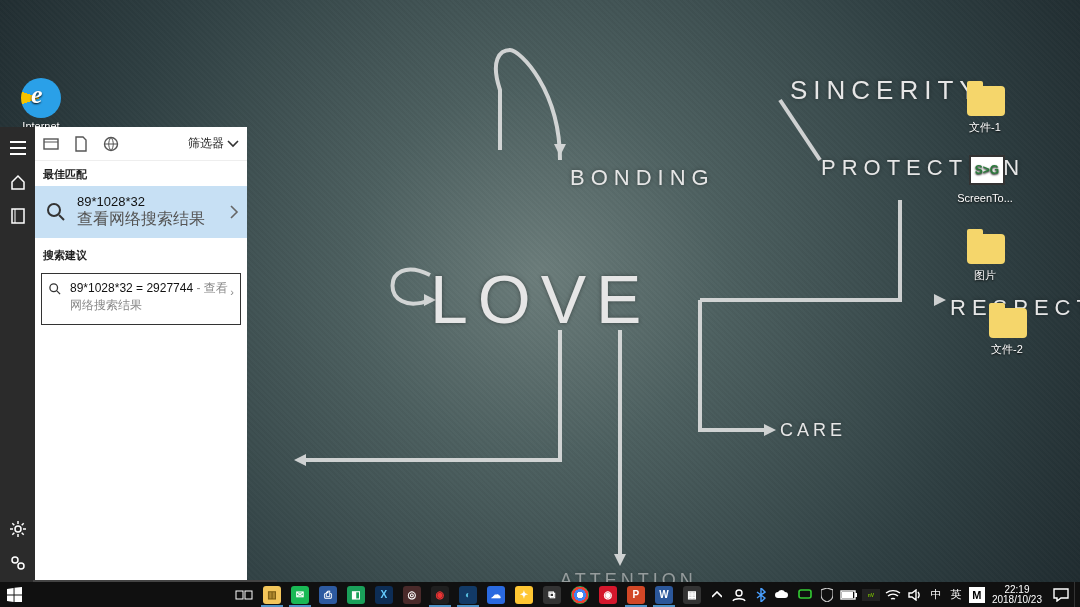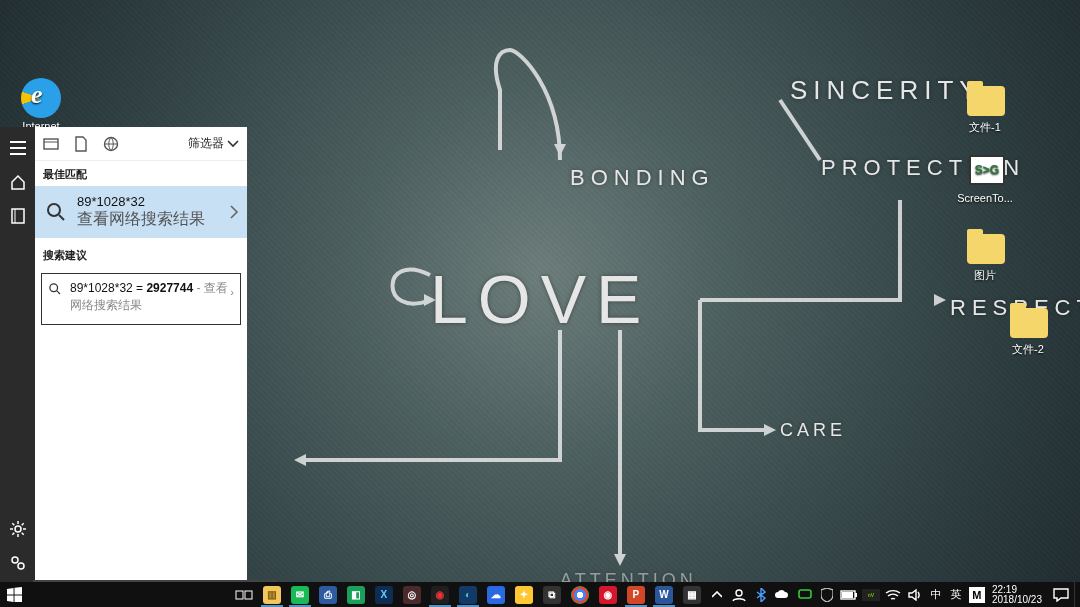--- a/index.html
+++ b/index.html
@@ -40,41 +40,41 @@
   .sec-hd { padding:6px 8px 4px; font-size:11px; font-weight:600; color:#222; }
   .best { display:flex; align-items:center; padding:8px 10px; gap:10px; background:#c7e0f4; position:relative; }
   .best .mag { width:22px;height:22px; }
   .best .ttl { font-size:13px; color:#111; }
   .best .sub { font-size:16px; color:#555; }
   .best .chev { position:absolute; right:8px; top:50%; transform:translateY(-50%); color:#666; }
   .sugg-box { margin:6px 6px 0; border:1px solid #333; padding:6px 6px 10px; }
   .sugg-row { display:flex; align-items:flex-start; gap:8px; position:relative; }
   .sugg-row .mag { width:14px;height:14px;margin-top:2px; }
   .sugg-text { font-size:12px; color:#111; line-height:1.4; }
-  .sugg-text .bold { font-weight:700; }
+  .sugg-text .bold { font-weight:400; }
   .sugg-text .gray { color:#888; }
   .sugg-row .chev { position:absolute; right:0; top:6px; color:#888; font-size:11px; }
 
   
   .searchbox { position:absolute; left:35px; top:582px; width:240px; height:25px; background:#fff; display:flex; align-items:center; padding:0 6px; border:2px solid #666; outline:2px solid #444; }
   .searchbox input { border:none; outline:none; flex:1; font-size:13px; background:transparent; }
 
   
   .taskbar { position:absolute; left:0; bottom:0; height:25px; width:1080px; background:#101010; display:flex; align-items:center; }
   .start-btn { width:35px; height:25px; display:flex; align-items:center; justify-content:center; }
   .tb-spacer { width:240px; } 
   .tb-apps { display:flex; align-items:center; gap:0px; margin-left:2px; padding-left:4px; }
   .tb-apps .app { width:28px; height:25px; display:flex; align-items:center; justify-content:center; color:#fff; font-size:14px; position:relative; }
   .tb-apps .app::after{ content:""; position:absolute; left:3px; right:3px; bottom:0; height:2px; background:#57a2da; opacity:.0; }
   .tb-apps .app.open::after{ opacity:.9; }
   .app .sq{ width:18px;height:18px;border-radius:3px;display:flex;align-items:center;justify-content:center;font-size:10px;font-weight:700; }
   .tray { margin-left:auto; display:flex; align-items:center; height:25px; }
   .tray .tic { width:22px; height:25px; display:flex; align-items:center; justify-content:center; color:#fff; font-size:12px; }
   .tray .ime { width:20px; font-size:11px; }
-  .clock { color:#fff; font-size:10px; line-height:1; text-align:left; padding:1px 6px 0 4px; }
+  .clock { color:#fff; font-size:10px; line-height:1; text-align:center; padding:1px 6px 0 4px; }
   .notif { width:26px; display:flex; align-items:center; justify-content:center; }
   .show-desktop { width:6px; height:25px; border-left:1px solid #333; }
 
   svg { display:block; }
 </style>
 </head>
 <body>
 
 <div class="wallpaper">
   <svg class="wp-arrow" style="left:0;top:0" width="1080" height="607">
@@ -116,21 +116,21 @@
       <div style="width:36px;height:30px;background:#fff;border:2px solid #333;display:flex;align-items:center;justify-content:center;font:bold 12px Arial;color:#2a7a3a">S&gt;G</div>
     </div>
   <div>ScreenTo...</div>
 </div>
 <div class="desktop-icon" style="left:950px;top:226px">
   <div class="ico">
       <div class="folder-ico"></div>
     </div>
   <div>图片</div>
 </div>
-<div class="desktop-icon" style="left:993px;top:300px">
+<div class="desktop-icon" style="left:972px;top:300px">
   <div class="ico">
       <div class="folder-ico"></div>
     </div>
   <div>文件-2</div>
 </div>
 
 <div class="cortana-sidebar">
   <div class="sic">
       <svg width="16" height="14" viewBox="0 0 16 14">
         <path d="M0 1h16M0 7h16M0 13h16" stroke="#fff" stroke-width="2"></path>

